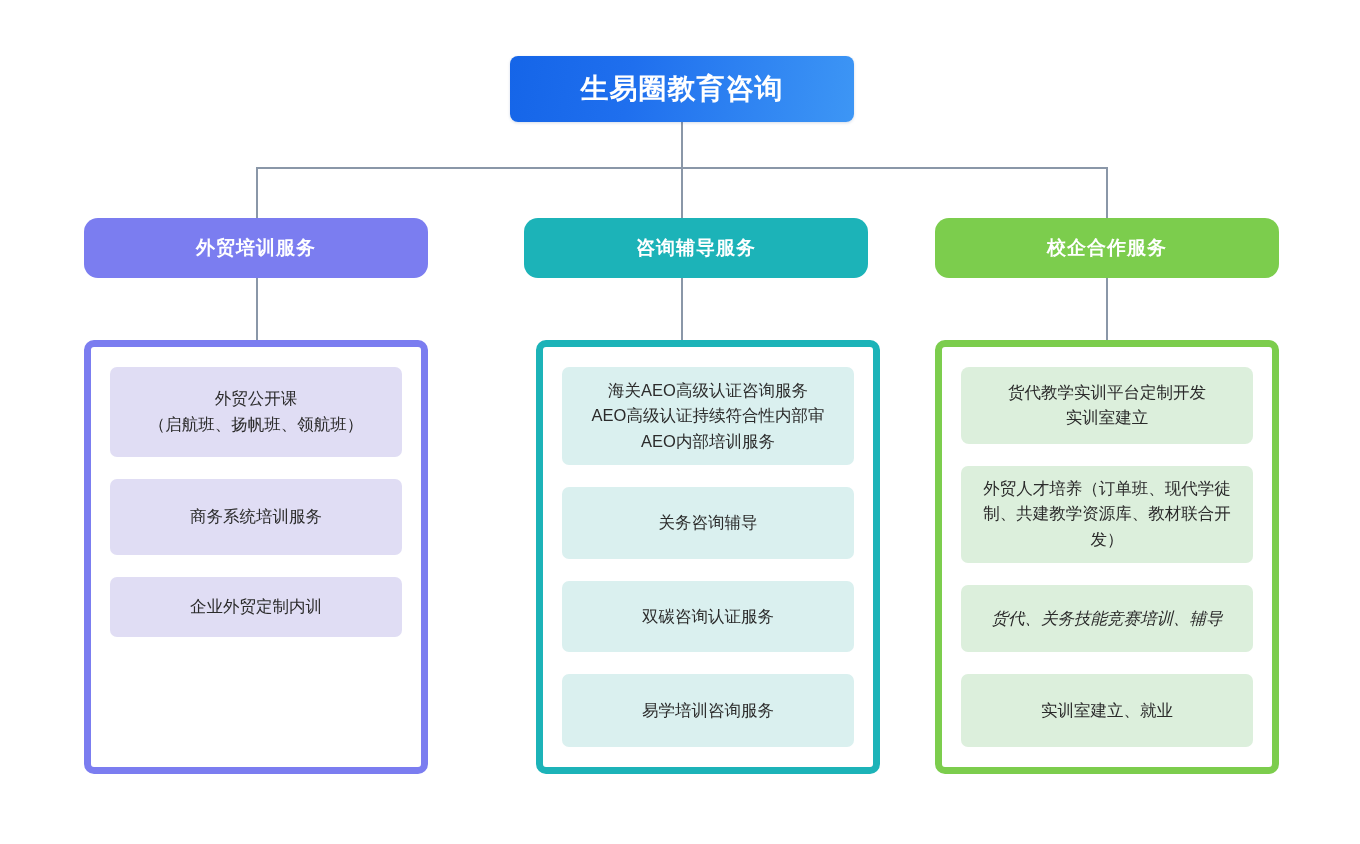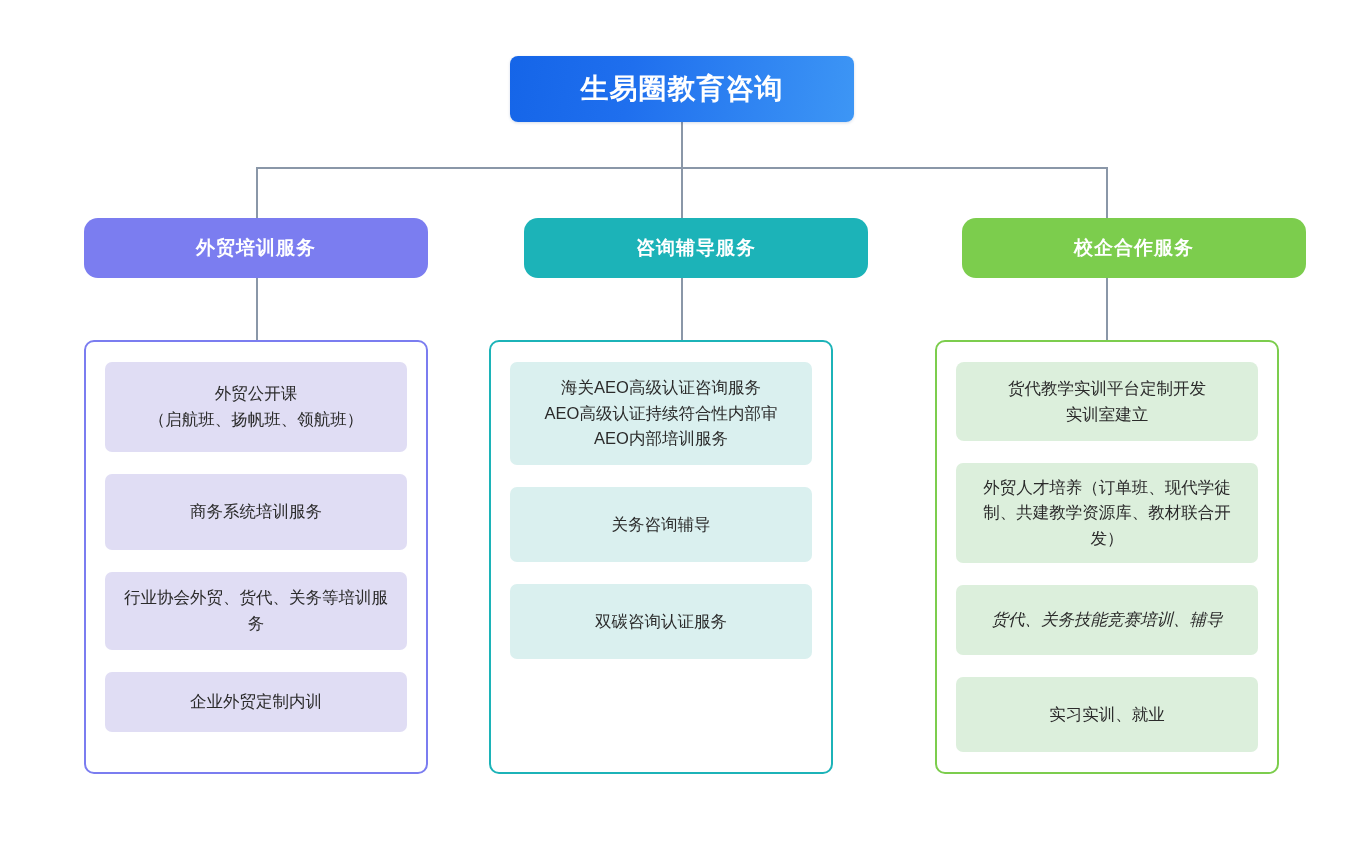--- a/index.html
+++ b/index.html
@@ -66,38 +66,38 @@
     color: #ffffff;
     display: flex;
     align-items: center;
     justify-content: center;
     font-size: 19px;
     font-weight: bold;
     letter-spacing: 1px;
   }
   .branch-header.b0 { left: 84px;  background: #7b7df0; }
   .branch-header.b1 { left: 524px; background: #1cb3b8; }
-  .branch-header.b2 { left: 935px; background: #7ccd4d; margin-left: 27px; }
+  .branch-header.b2 { left: 935px; background: #7ccd4d; }
 
   
   .branch-box {
     position: absolute;
     top: 340px;
     width: 344px;
     border-radius: 10px;
     background: #ffffff;
     box-sizing: border-box;
-    border: 2px solid #0369a1;
+    border: 7px solid #0369a1;
     padding: 20px 19px;
     display: flex;
     flex-direction: column;
     gap: 22px;
   }
   .branch-box.b0 { left: 84px;  border-color: #7b7df0; height: 434px; }
-  .branch-box.b1 { left: 489px; border-color: #1cb3b8; height: 434px; }
+  .branch-box.b1 { left: 536px; border-color: #1cb3b8; height: 434px; }
   .branch-box.b2 { left: 935px; border-color: #7ccd4d; height: 434px; }
 
   
   .leaf {
     border-radius: 7px;
     display: flex;
     align-items: center;
     justify-content: center;
     text-align: center;
     color: #2b2b2b;
@@ -163,51 +163,51 @@
   </div>
 
   <div class="branch-box b0">
     <div class="leaf h-l1">
       <span class="leaf-text">外贸公开课
 （启航班、扬帆班、领航班）</span>
     </div>
     <div class="leaf h-l2">
       <span class="leaf-text">商务系统培训服务</span>
     </div>
-    <div class="leaf h-l3">
-      <span class="leaf-text">行业协会外贸、货代、关务等培训服务</span>
-    </div>
     <div class="leaf h-l4">
       <span class="leaf-text">企业外贸定制内训</span>
     </div>
   </div>
 
   <div class="branch-box b1">
     <div class="leaf h-m1">
       <span class="leaf-text">海关AEO高级认证咨询服务
 AEO高级认证持续符合性内部审
 AEO内部培训服务</span>
     </div>
     <div class="leaf h-m2">
       <span class="leaf-text">关务咨询辅导</span>
     </div>
     <div class="leaf h-m3">
       <span class="leaf-text">双碳咨询认证服务</span>
     </div>
+    <div class="leaf h-m4">
+      <span class="leaf-text">易学培训咨询服务</span>
+    </div>
   </div>
 
   <div class="branch-box b2">
     <div class="leaf h-r1">
       <span class="leaf-text">货代教学实训平台定制开发
 实训室建立</span>
     </div>
     <div class="leaf h-r2">
       <span class="leaf-text">外贸人才培养（订单班、现代学徒制、共建教学资源库、教材联合开发）</span>
     </div>
     <div class="leaf h-r3">
       <span class="leaf-text">货代、关务技能竞赛培训、辅导</span>
     </div>
     <div class="leaf h-r4">
-      <span class="leaf-text">实习实训、就业</span>
+      <span class="leaf-text">实训室建立、就业</span>
     </div>
   </div>
 
 </div>
 
 </body></html>

